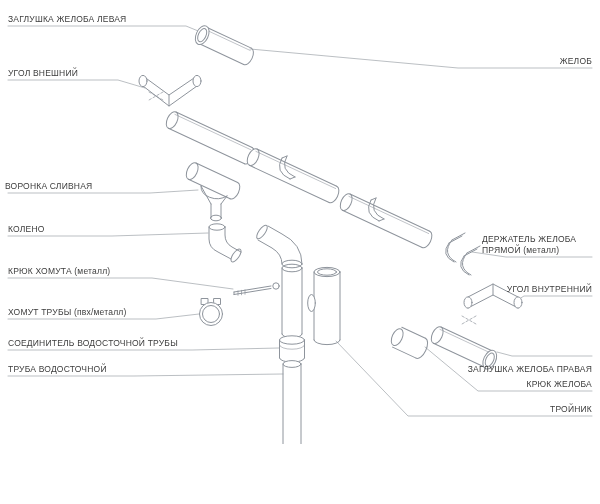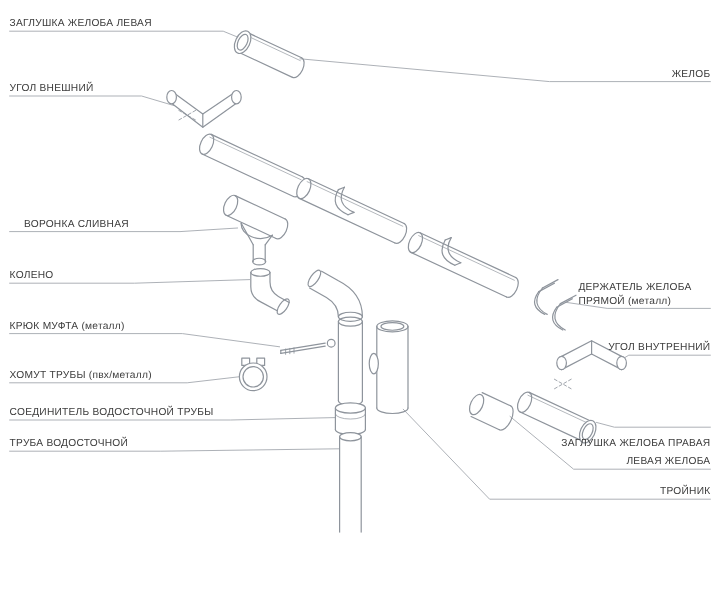--- a/index.html
+++ b/index.html
@@ -9,21 +9,21 @@
   }
   .stage svg{position:absolute;left:0;top:0;}
   .label{
     position:absolute;font-size:8.5px;color:#3c3c3c;letter-spacing:.2px;
     white-space:nowrap;line-height:11px;
   }
   .label.right{}
   
   .l1{left:8px;top:14px}
   .l2{left:8px;top:68px}
-  .l3{left:20px;top:181px}
+  .l3{left:5px;top:181px}
   .l4{left:8px;top:224px}
   .l5{left:8px;top:266px}
   .l6{left:8px;top:307px}
   .l7{left:8px;top:338px}
   .l8{left:8px;top:364px}
   
   .r1{right:8px;top:56px}
   .r2{right:8px;top:234px;width:110px;white-space:normal;line-height:10.5px}
   .r3{right:8px;top:284px}
   .r4{right:8px;top:364px}
@@ -216,25 +216,25 @@
       <ellipse cx="58" cy="9" rx="6" ry="10" fill="#fff"></ellipse>
       <ellipse cx="58" cy="9" rx="3.8" ry="7"></ellipse>
     </g>
 
   </svg>
 
   <div class="label l1">ЗАГЛУШКА ЖЕЛОБА ЛЕВАЯ</div>
   <div class="label l2">УГОЛ ВНЕШНИЙ</div>
   <div class="label l3">ВОРОНКА СЛИВНАЯ</div>
   <div class="label l4">КОЛЕНО</div>
-  <div class="label l5">КРЮК МУФТА (металл)</div>
+  <div class="label l5">КРЮК ХОМУТА (металл)</div>
   <div class="label l6">ХОМУТ ТРУБЫ (пвх/металл)</div>
   <div class="label l7">СОЕДИНИТЕЛЬ ВОДОСТОЧНОЙ ТРУБЫ</div>
   <div class="label l8">ТРУБА ВОДОСТОЧНОЙ</div>
 
   <div class="label right r1">ЖЕЛОБ</div>
   <div class="label right r2">ДЕРЖАТЕЛЬ ЖЕЛОБА ПРЯМОЙ (металл)</div>
   <div class="label right r3">УГОЛ ВНУТРЕННИЙ</div>
   <div class="label right r4">ЗАГЛУШКА ЖЕЛОБА ПРАВАЯ</div>
-  <div class="label right r5">ЛЕВАЯ ЖЕЛОБА</div>
+  <div class="label right r5">КРЮК ЖЕЛОБА</div>
   <div class="label right r6">ТРОЙНИК</div>
 
 </div>
 
 </body></html>

